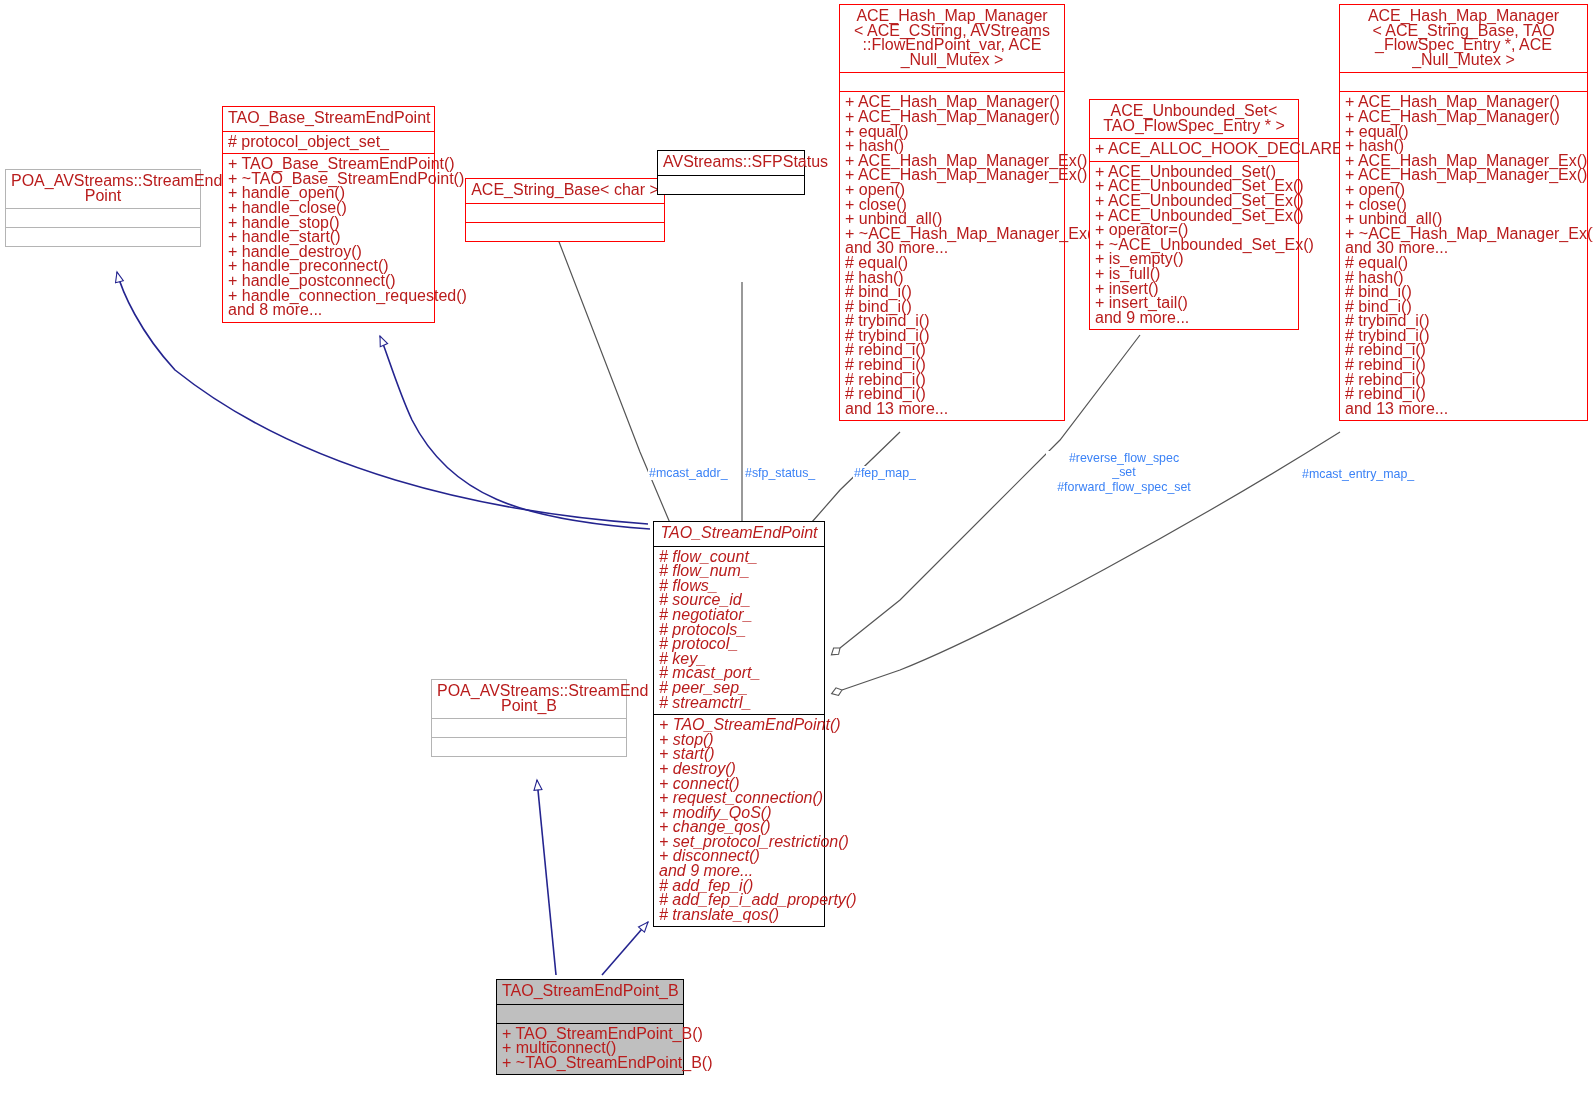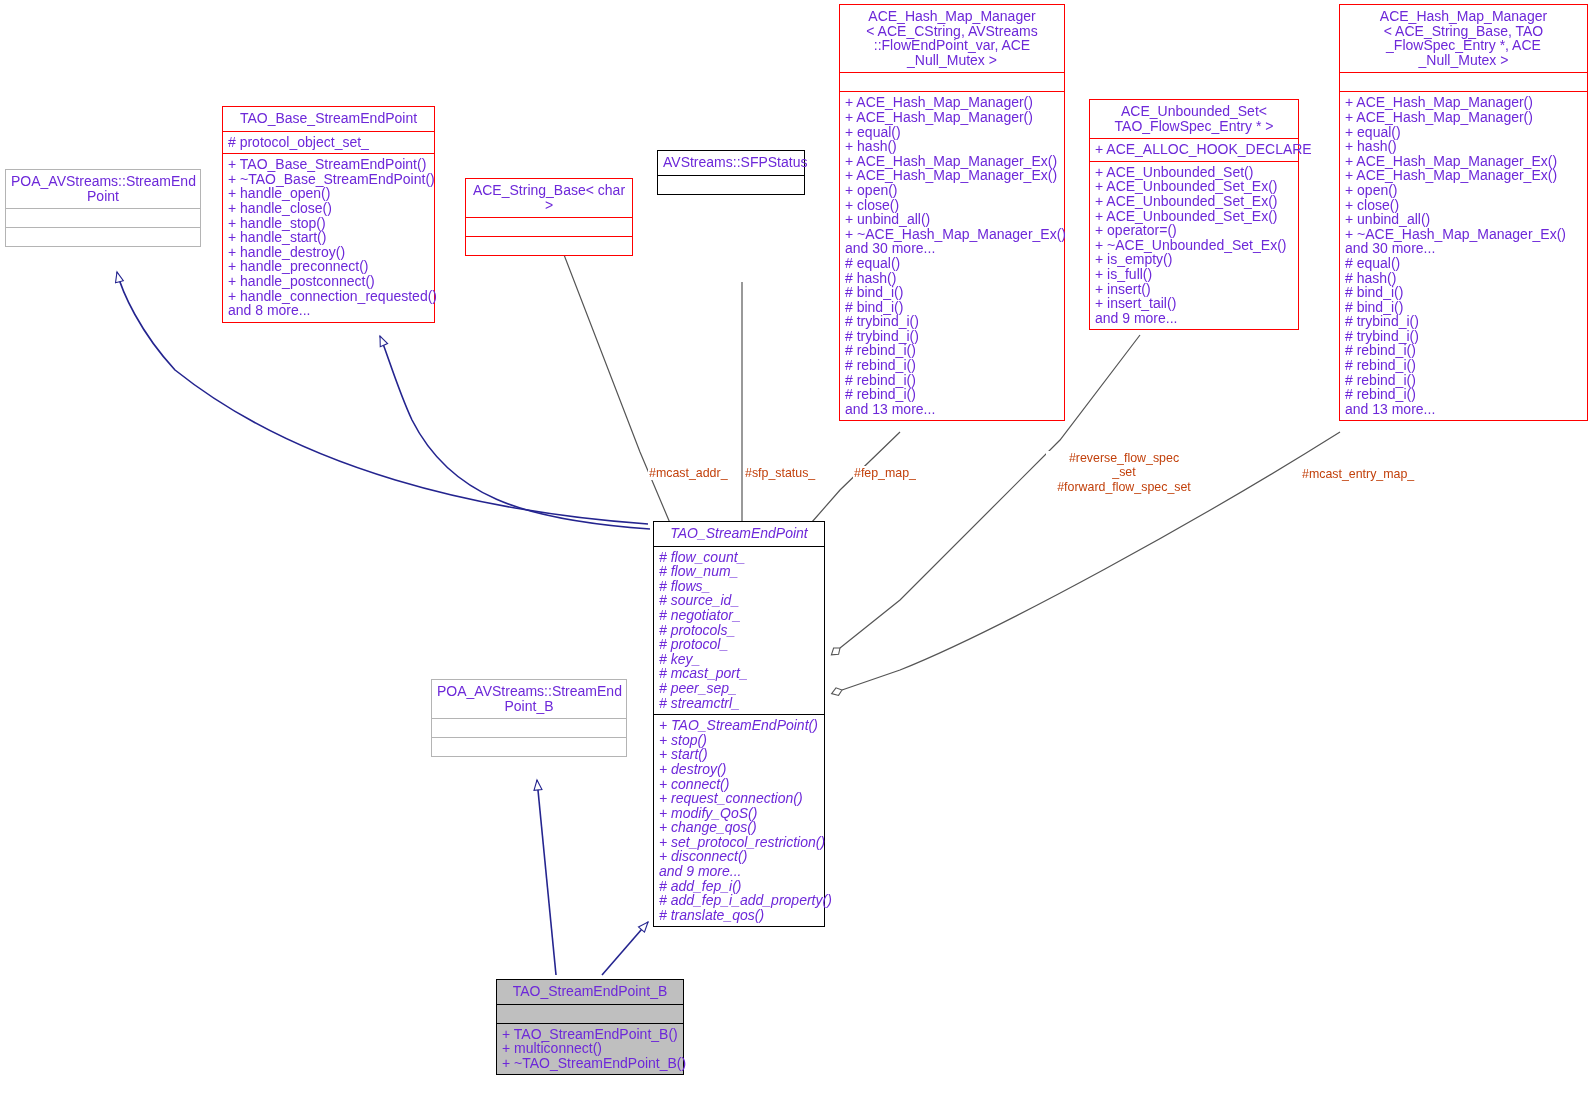--- a/index.html
+++ b/index.html
@@ -18,23 +18,23 @@
     position:absolute;
     left:0;top:0;
     width:1593px;height:1107px;
     pointer-events:none;
   }
   
   .node{
     position:absolute;
     box-sizing:border-box;
     background:#ffffff;
-    font-size:14px;
+    font-size:16px;
     line-height:14.6px;
-    color:#6d28d9;
+    color:#b91c1c;
     z-index:5;
   }
   .node .sec{
     box-sizing:border-box;
     padding:3px 5px 4px 5px;
   }
   .node .sec.title{
     text-align:center;
     padding:4px 5px 5px 5px;
     white-space:pre-line;
@@ -57,21 +57,21 @@
   
   .node.filled{ border:1px solid #000000; background:#bfbfbf; }
   .node.filled .sec + .sec{ border-top:1px solid #000000; }
   .node.filled .sec{ background:#bfbfbf; }
 
   
   .edge-label{
     position:absolute;
     font-size:12.4px;
     line-height:14.4px;
-    color:#c2410c;
+    color:#3b82f6;
     white-space:pre-line;
     text-align:center;
     background:#ffffff;
     z-index:6;
     padding:0 1px;
   }
   .edge-label.left{ text-align:right; }
 </style>
 </head>
 <body>
@@ -127,21 +127,21 @@
         <div class="row">+ handle_stop()</div>
         <div class="row">+ handle_start()</div>
         <div class="row">+ handle_destroy()</div>
         <div class="row">+ handle_preconnect()</div>
         <div class="row">+ handle_postconnect()</div>
         <div class="row">+ handle_connection_requested()</div>
         <div class="row">and 8 more...</div>
       </div>
   </div>
 
-  <div class="node red" style="left:465px;top:178px;width:168px;">
+  <div class="node red" style="left:465px;top:178px;width:200px;">
     <div class="sec title">ACE_String_Base&lt; char &gt;</div>
     <div class="sec empty"></div>
     <div class="sec empty"></div>
   </div>
 
   <div class="node black" style="left:657px;top:150px;width:148px;">
     <div class="sec title">AVStreams::SFPStatus</div>
     <div class="sec empty"></div>
   </div>
 

